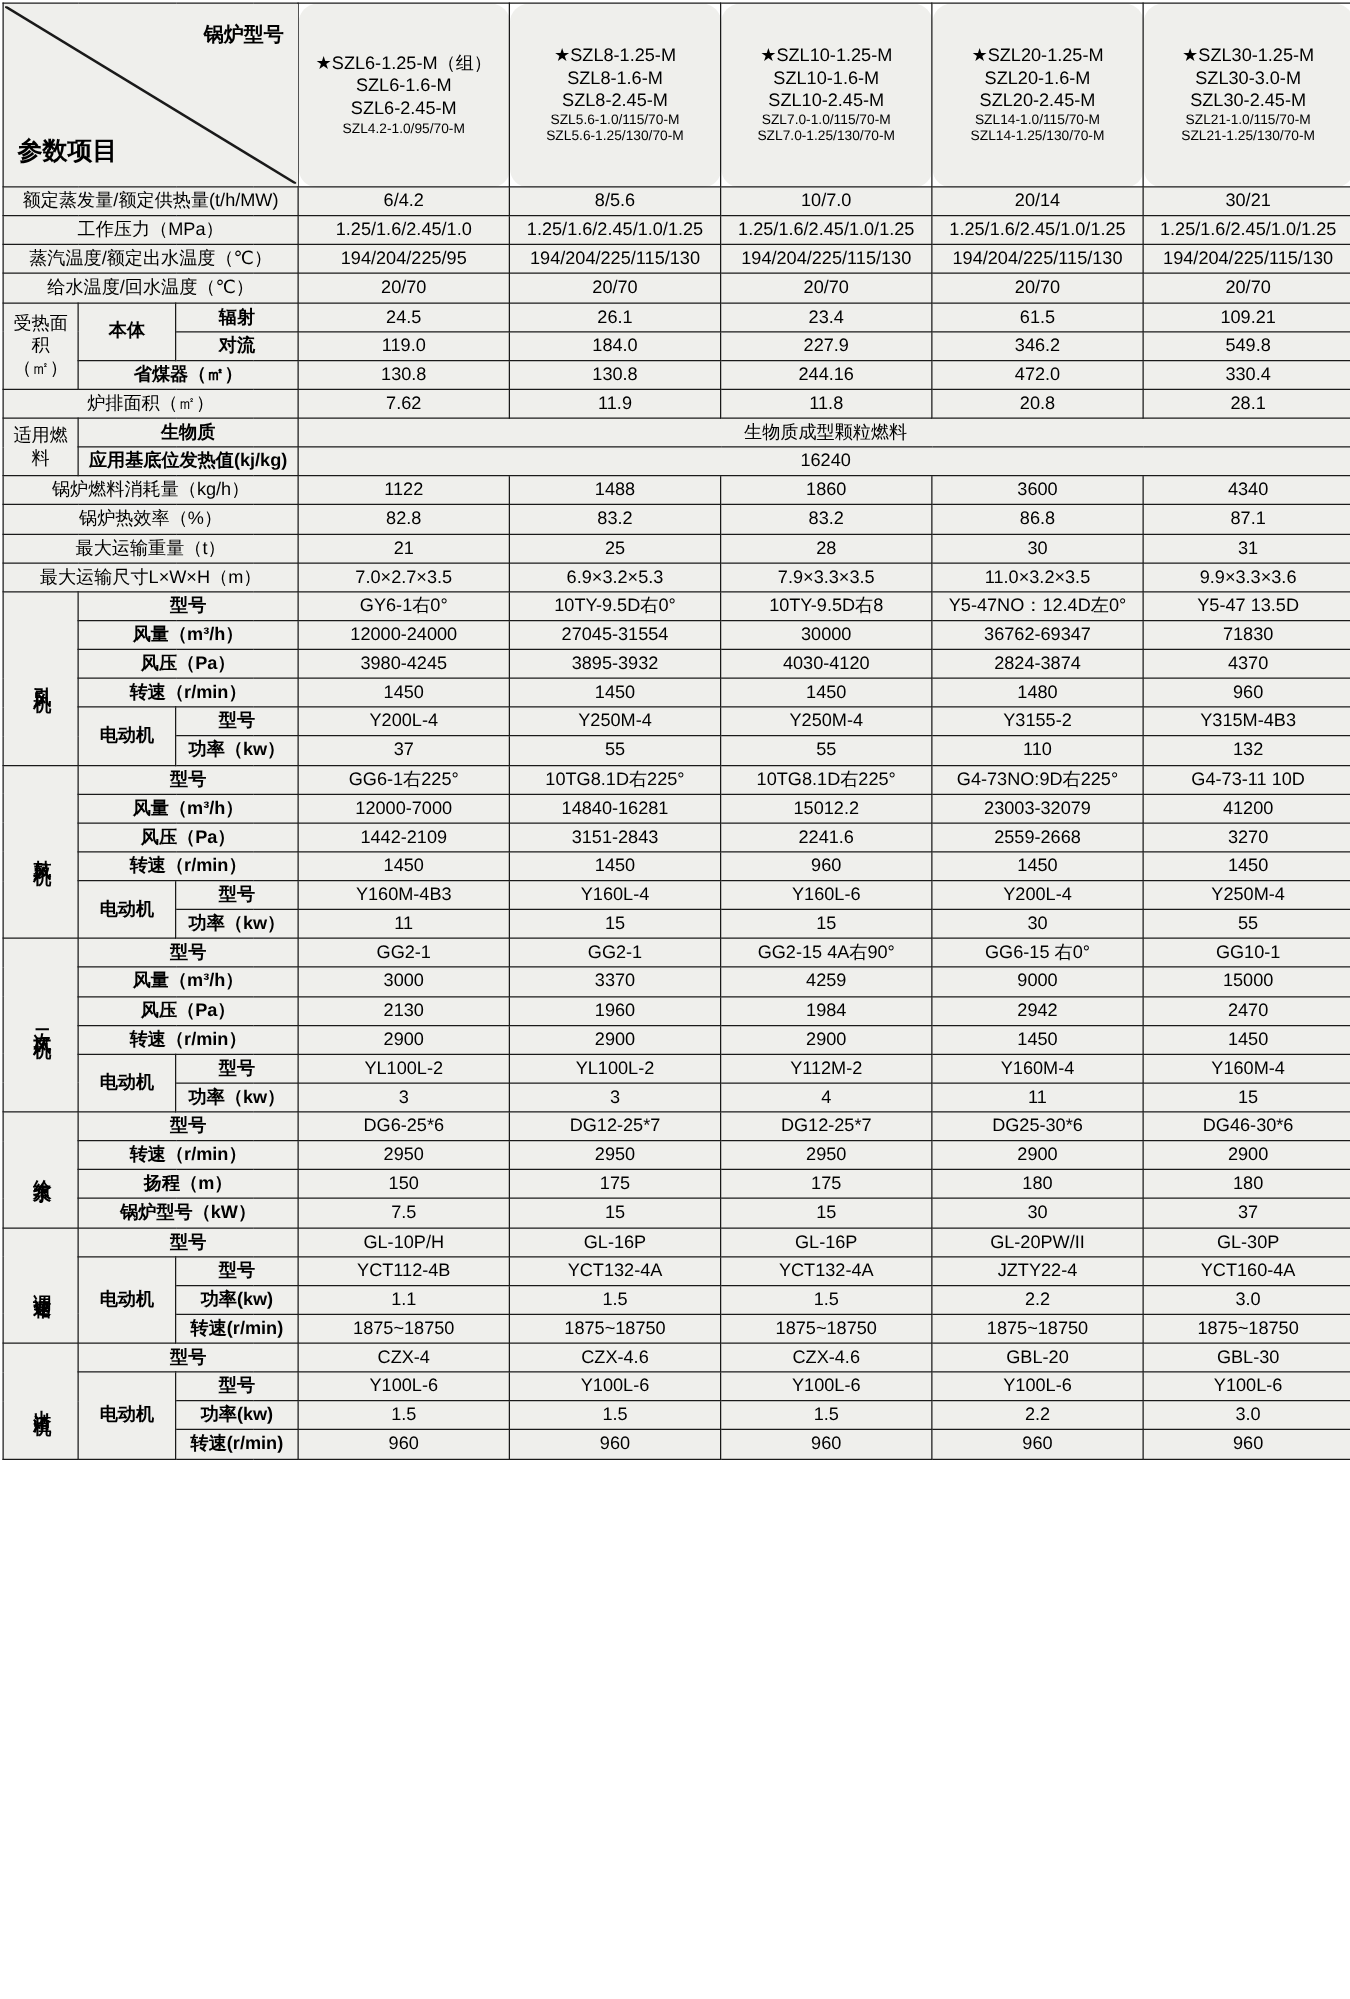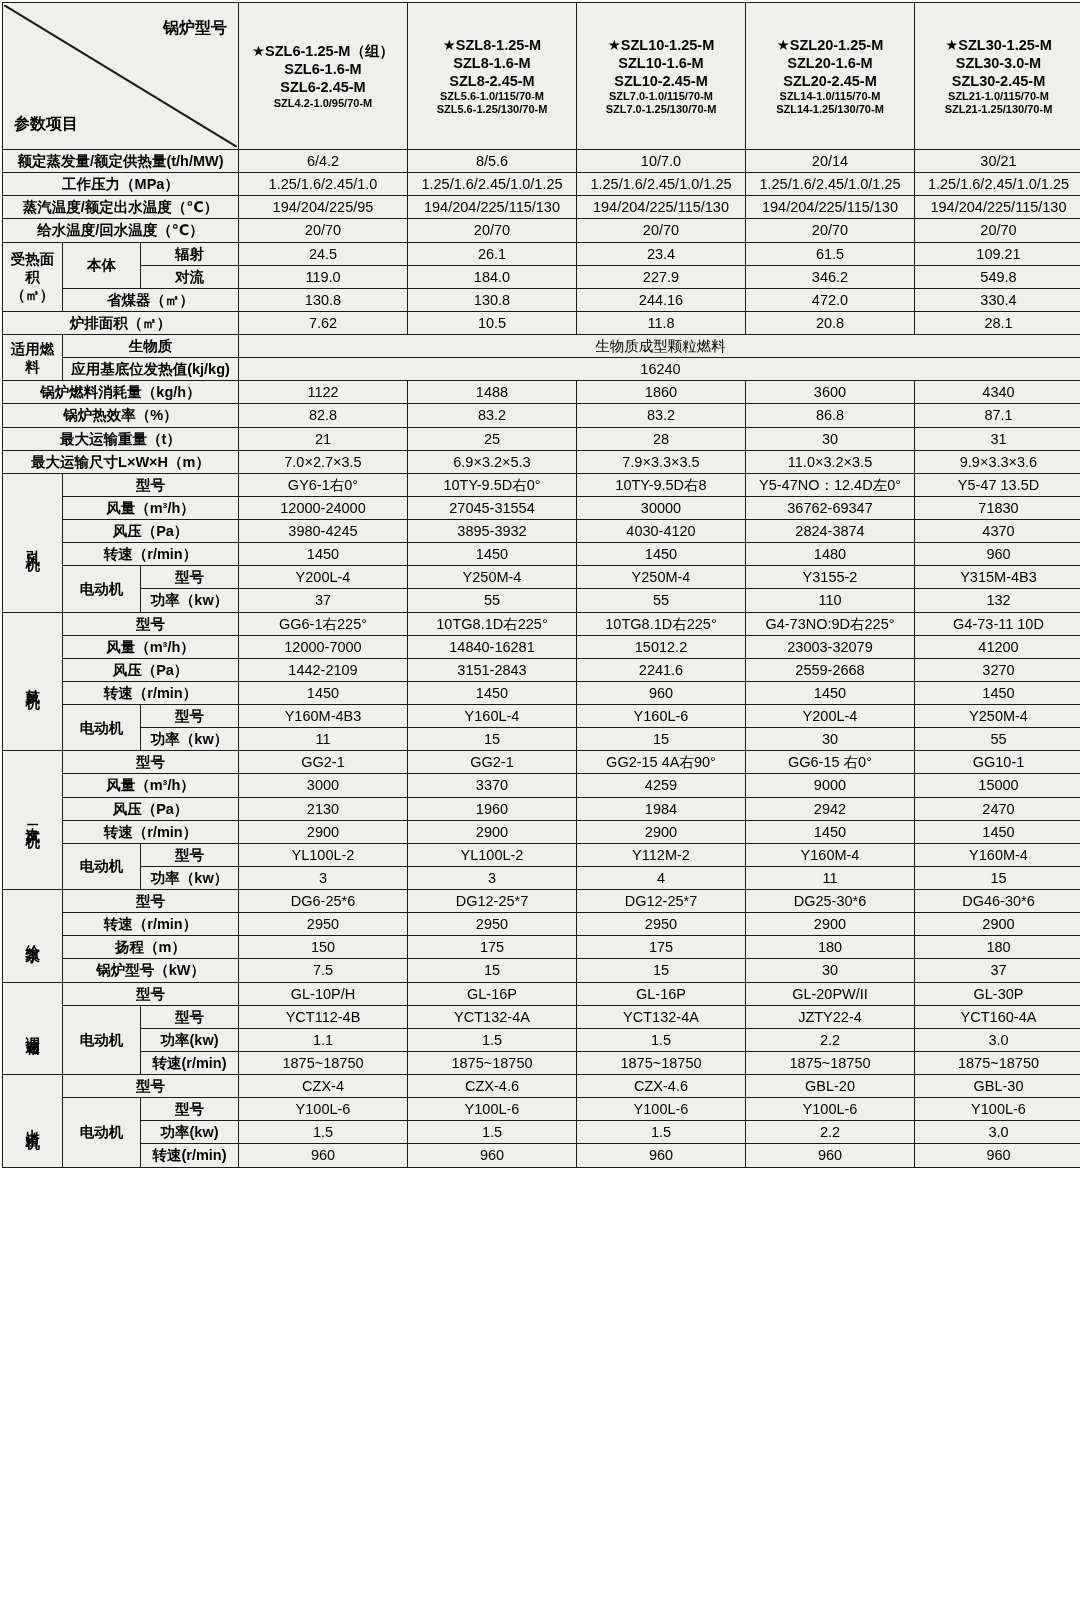--- a/index.html
+++ b/index.html
@@ -24,25 +24,25 @@
   table.spec td{
     border:1px solid #1a1a1a;
     text-align:center;
     vertical-align:middle;
     font-size:14.5px;
     line-height:1.25;
     padding:2px 1px;
     background:#efefec;
     word-break:break-all;
   }
-  td.lbl{background:#e7e7e3;font-weight:bold;}
+  td.lbl{background:#e7e7e3;font-weight:normal;}
   td.lbl2{background:#ecece8;font-weight:bold;}
   td.val{background:#f2f2ef;}
   td.valalt{background:#e6e6e2;}
-  td.head{background:#dcdcd7;font-weight:bold;font-size:13.5px;line-height:1.35;}
+  td.head{background:#dcdcd7;font-weight:normal;font-size:13.5px;line-height:1.35;border-radius:15px;}
   td.vert{
     font-weight:bold;
     font-size:16px;
     letter-spacing:2px;
     background:#e9e9e5;
   }
   .vtext{
     writing-mode:vertical-rl;
     text-orientation:upright;
     display:inline-block;
@@ -52,21 +52,21 @@
   td.corner{
     background:#e7e7e3;
     position:relative;
     height:142px;
     padding:0;
     font-family:Liberation Mono, monospace;
   }
   .corner-inner{position:relative;width:100%;height:100%;}
   .corner-inner svg{position:absolute;left:0;top:0;width:100%;height:100%;}
   .corner-tr{position:absolute;right:10px;top:14px;font-weight:bold;font-size:16px;}
-  .corner-bl{position:absolute;left:10px;bottom:12px;font-weight:bold;font-size:16px;}
+  .corner-bl{position:absolute;left:10px;bottom:12px;font-weight:bold;font-size:20px;}
   .small{font-size:12px;}
   .tiny{font-size:11px;line-height:1.2;}
   td.wide{font-size:13px;}
 </style>
 </head>
 <body>
 
 <div id="sheet">
 <table class="spec">
   <colgroup>
@@ -189,21 +189,21 @@
     <td class="val">130.8</td>
     <td class="val">130.8</td>
     <td class="val">244.16</td>
     <td class="val">472.0</td>
     <td class="valalt">330.4</td>
   </tr>
 
   <tr>
     <td class="lbl" colspan="4">炉排面积（㎡）</td>
     <td class="val">7.62</td>
-    <td class="val">10.5</td>
+    <td class="val">11.9</td>
     <td class="val">11.8</td>
     <td class="val">20.8</td>
     <td class="valalt">28.1</td>
   </tr>
 
   <tr>
     <td class="lbl" rowspan="2">适用燃料</td>
     <td class="lbl2" colspan="3">生物质</td>
     <td class="val" colspan="5">生物质成型颗粒燃料</td>
   </tr>

